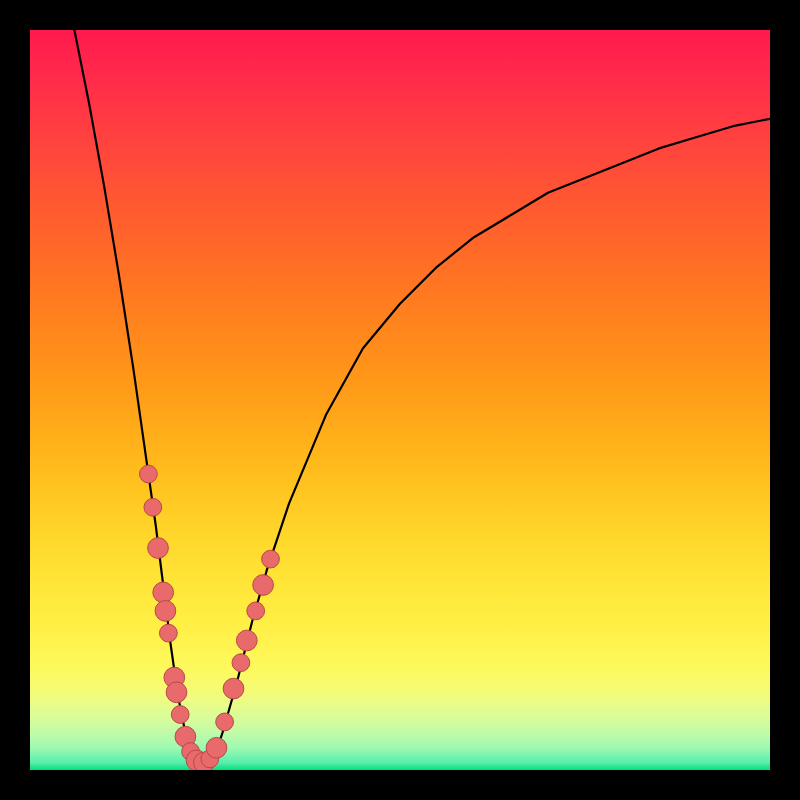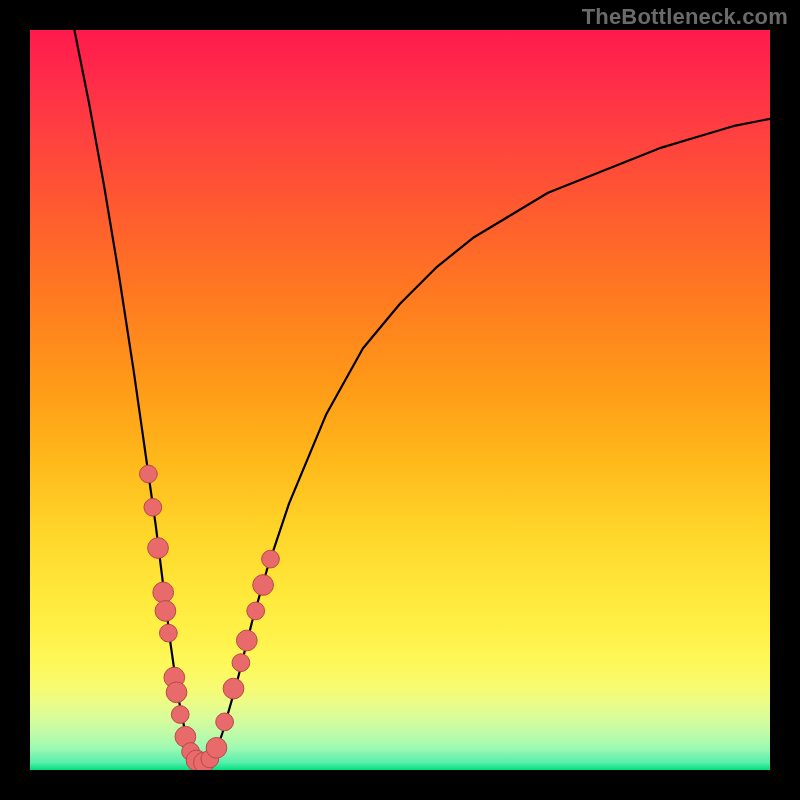--- a/index.html
+++ b/index.html
@@ -95,14 +95,13 @@
           <circle cx="194.62" cy="691.90" r="8.88" fill="#e86a6a" stroke="#b84848" stroke-width="1"></circle>
           <circle cx="203.50" cy="658.60" r="10.36" fill="#e86a6a" stroke="#b84848" stroke-width="1"></circle>
           <circle cx="210.90" cy="632.70" r="8.88" fill="#e86a6a" stroke="#b84848" stroke-width="1"></circle>
           <circle cx="216.82" cy="610.50" r="10.36" fill="#e86a6a" stroke="#b84848" stroke-width="1"></circle>
           <circle cx="225.70" cy="580.90" r="8.88" fill="#e86a6a" stroke="#b84848" stroke-width="1"></circle>
           <circle cx="233.10" cy="555.00" r="10.36" fill="#e86a6a" stroke="#b84848" stroke-width="1"></circle>
           <circle cx="240.50" cy="529.10" r="8.88" fill="#e86a6a" stroke="#b84848" stroke-width="1"></circle>
         </g>
     </svg>
   </div>
-  <div class="watermark">TheBottleneck.com</div>
 </div>
 
 </body></html>

